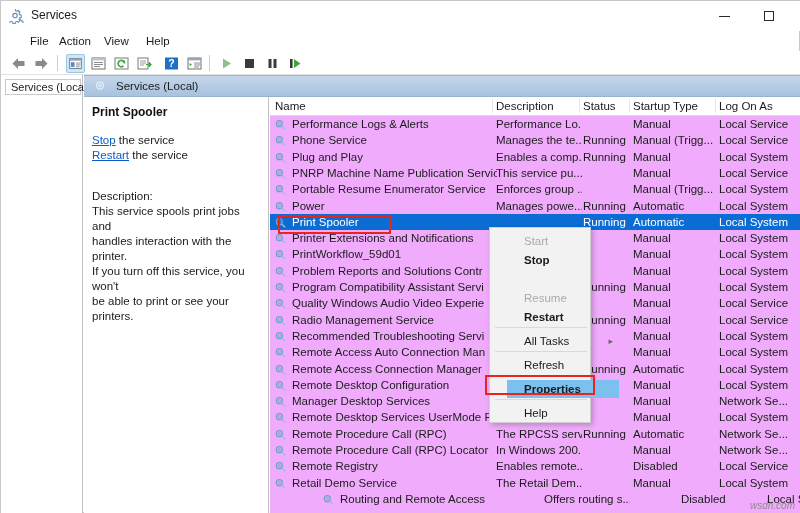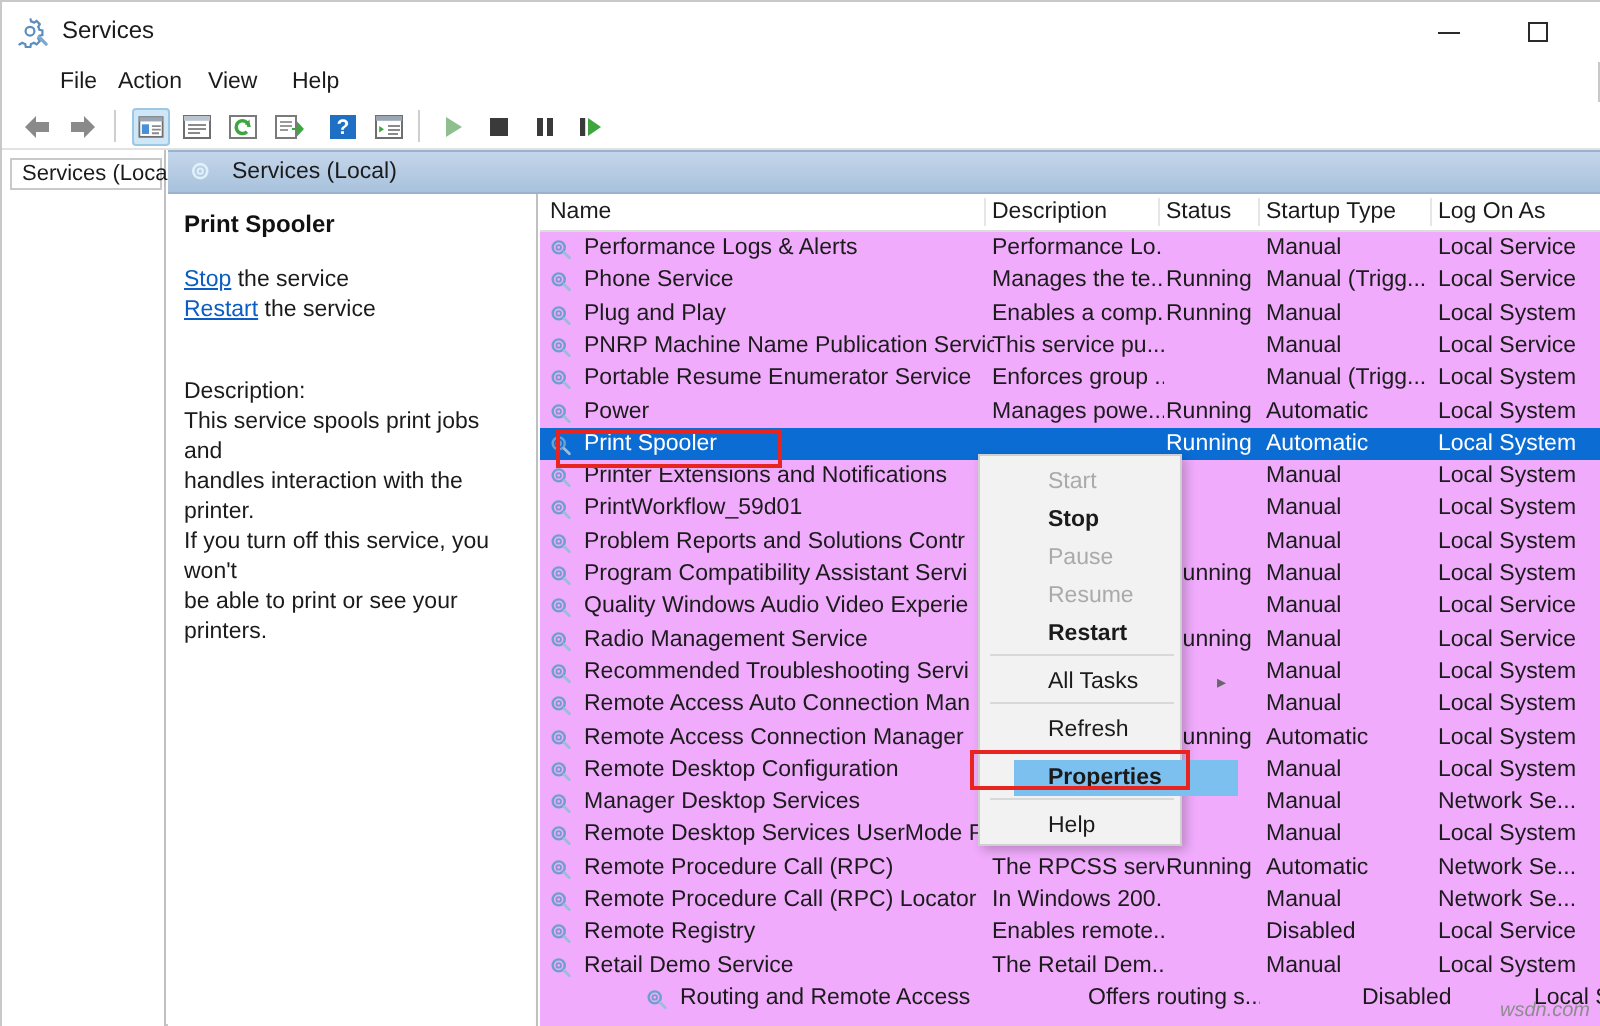--- a/index.html
+++ b/index.html
@@ -516,23 +516,20 @@
 
   </div>
 
   <div class="ctxmenu" id="ctxmenu">
       <div class="ci dis" style="top: 4px;">
         <span class="lbl">Start</span>
       </div>
       <div class="ci bold" style="top: 23px;">
         <span class="lbl">Stop</span>
       </div>
-      <div class="ci dis" style="top: 42px;">
-        <span class="lbl">Pause</span>
-      </div>
       <div class="ci dis" style="top: 61px;">
         <span class="lbl">Resume</span>
       </div>
       <div class="ci bold" style="top: 80px;">
         <span class="lbl">Restart</span>
       </div>
       <div class="ci" style="top: 104px;">
         <span class="lbl">All Tasks</span>
         <span class="submark">▸</span>
       </div>

